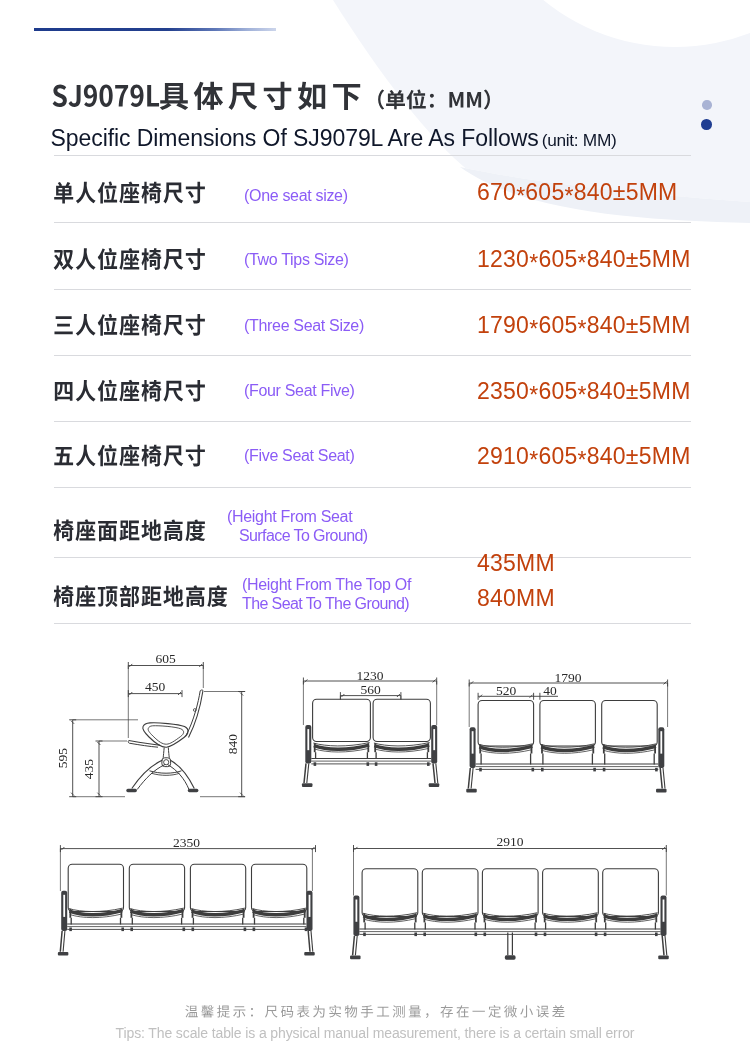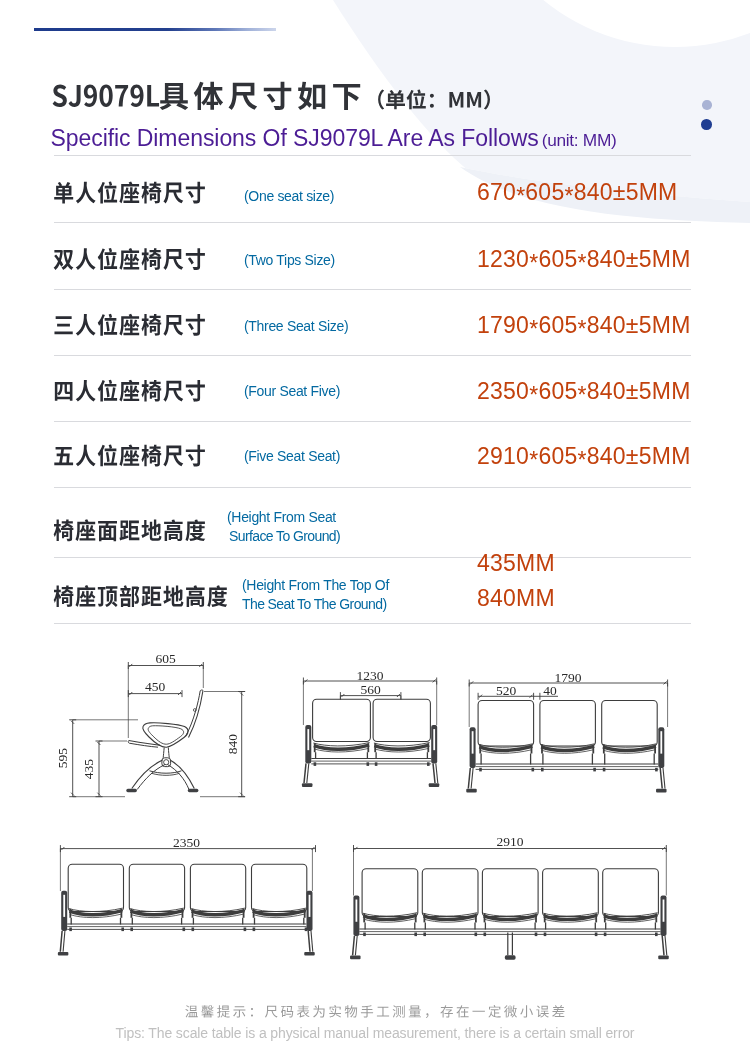--- a/index.html
+++ b/index.html
@@ -1,19 +1,19 @@
 <!DOCTYPE html>
 <html><head>
 <meta charset="utf-8">
 <style>
 html,body{margin:0;padding:0}
 body{width:750px;height:1053px;position:relative;background:#ffffff;overflow:hidden;font-family:"Liberation Sans",sans-serif}
 .abs{position:absolute;white-space:nowrap}
 .rule{position:absolute;left:54px;width:637px;height:1px;background:#d9dade}
-.en{color:#0369a1;font-size:14px;letter-spacing:-0.32px;line-height:18.7px}
+.en{color:#8b5cf6;font-size:16px;letter-spacing:-0.32px;line-height:18.7px}
 .val{color:#c2410c;font-size:23px;letter-spacing:0.25px;line-height:26px}
 .st{position:relative;top:4px}
 </style>
 </head>
 <body>
 
 <svg class="abs" style="left:0;top:0" width="750" height="320" viewBox="0 0 750 320" aria-hidden="true">
 <path d="M333,0 C 380,75 430,140 470,172 C 530,215 640,220 750,223 L750,0 Z" fill="#f3f5fa"></path>
 <circle cx="675" cy="-161" r="208" fill="#ffffff"></circle>
 <path d="M460,167 C 540,184 640,194 750,202 L750,330 L300,330 Z" fill="#ffffff"></path>
@@ -59,21 +59,21 @@
       <path d="M9.7 597.2V604.1H12.0V602.9H16.6V597.2ZM12.0 599.1H14.3V600.9H12.0ZM14.3 585.4C14.3 586.0 14.3 586.6 14.2 587.1H9.4V589.3H13.7C13.1 590.7 11.7 591.5 8.9 592.0C9.3 592.4 9.8 593.1 10.1 593.7H8.5V595.9H18.1V604.2C18.1 604.5 18.0 604.6 17.6 604.6C17.2 604.6 15.9 604.6 14.7 604.5C15.1 605.2 15.5 606.3 15.7 607.0C17.4 607.0 18.7 607.0 19.6 606.6C20.6 606.2 20.8 605.5 20.8 604.2V595.9H22.2V593.7H20.3L21.8 592.1C20.6 591.4 18.2 590.4 16.4 589.6L16.5 589.3H21.6V587.1H16.9L17.0 585.4ZM11.5 593.7C13.3 593.2 14.5 592.5 15.3 591.6C16.8 592.3 18.4 593.1 19.5 593.7ZM3.7 585.4V589.7H0.9V592.3H3.4C2.9 595.0 1.7 598.3 0.5 600.1C0.9 600.8 1.5 602.1 1.7 602.9C2.5 601.7 3.1 600.0 3.7 598.1V607.0H6.2V596.9C6.6 597.7 7.0 598.6 7.2 599.2L8.9 597.2C8.5 596.6 6.9 594.2 6.2 593.2V592.3H8.3V589.7H6.2V585.4Z M34.7 586.0C35.0 586.4 35.3 587.0 35.6 587.5H26.5V593.8C26.5 597.2 26.4 602.0 24.5 605.3C25.2 605.6 26.4 606.4 26.9 606.8C28.3 604.2 28.9 600.5 29.1 597.2C29.7 597.6 30.6 598.3 31.0 598.7C31.8 598.0 32.5 597.2 33.1 596.2C33.8 596.9 34.5 597.7 35.0 598.3L36.3 596.6V599.5H30.5V601.8H36.3V604.1H29.0V606.5H46.3V604.1H39.0V601.8H45.1V599.5H39.0V597.4C39.4 597.8 40.0 598.3 40.3 598.6C41.1 597.9 41.7 597.2 42.3 596.3C43.2 597.1 44.3 598.1 44.8 598.7L46.4 596.9C45.7 596.2 44.4 595.1 43.2 594.2C43.5 593.4 43.8 592.4 44.0 591.4L41.5 591.1C41.1 593.3 40.3 595.2 39.0 596.5V590.8H36.3V596.3C35.8 595.6 34.8 594.7 34.0 593.9C34.2 593.2 34.4 592.3 34.5 591.4L32.0 591.1C31.7 593.7 30.8 595.8 29.1 597.1C29.2 595.9 29.2 594.8 29.2 593.8V590.1H46.2V587.5H38.8C38.4 586.7 37.9 585.8 37.4 585.1Z M63.0 594.0V598.2C63.0 600.4 62.6 603.1 57.0 604.8C57.6 605.4 58.4 606.4 58.7 607.0C64.3 604.7 65.7 601.2 65.7 598.2V594.0ZM64.4 603.3C66.0 604.4 68.1 606.0 69.0 607.1L70.8 605.0C69.8 604.0 67.7 602.5 66.2 601.5ZM58.9 590.4V601.5H61.5V592.9H67.1V601.4H69.8V590.4H64.8L65.4 588.7H70.6V586.3H58.0V588.7H62.5C62.4 589.2 62.3 589.8 62.2 590.4ZM49.1 586.9V589.4H52.4V603.3C52.4 603.6 52.3 603.7 51.9 603.7C51.5 603.7 50.3 603.7 49.2 603.7C49.6 604.4 50.0 605.7 50.2 606.5C51.9 606.5 53.1 606.4 54.0 605.9C54.9 605.5 55.1 604.7 55.1 603.3V589.4H57.5V586.9Z M86.5 586.5V606.9H88.9V589.0H91.4C90.9 590.8 90.2 593.1 89.6 594.8C91.3 596.6 91.8 598.3 91.8 599.5C91.8 600.3 91.7 600.9 91.3 601.1C91.0 601.3 90.7 601.3 90.4 601.4C90.1 601.4 89.6 601.4 89.1 601.3C89.5 602.0 89.7 603.2 89.8 603.9C90.4 603.9 91.1 603.9 91.6 603.8C92.2 603.7 92.7 603.6 93.1 603.2C94.0 602.7 94.3 601.5 94.3 599.9C94.3 598.4 94.0 596.5 92.1 594.5C93.0 592.5 94.0 589.8 94.7 587.6L92.8 586.4L92.4 586.5ZM77.6 590.4H81.6C81.3 591.6 80.8 593.0 80.3 594.1H77.4L78.9 593.7C78.7 592.8 78.2 591.5 77.6 590.4ZM77.6 585.9C77.9 586.5 78.2 587.3 78.4 588.0H74.0V590.4H77.1L75.2 590.9C75.7 591.9 76.2 593.2 76.4 594.1H73.4V596.6H85.7V594.1H82.9C83.4 593.2 83.8 592.0 84.3 590.8L82.5 590.4H85.1V588.0H81.2C81.0 587.1 80.5 586.1 80.1 585.2ZM74.5 598.3V607.0H77.0V605.9H82.0V606.9H84.8V598.3ZM77.0 603.5V600.7H82.0V603.5Z M100.6 588.6H103.9V591.6H100.6ZM110.2 594.3H114.8V597.9H110.2ZM118.5 586.4H107.4V606.1H118.9V603.5H110.2V600.5H117.4V591.7H110.2V589.1H118.5ZM97.1 603.7 97.7 606.3C100.3 605.5 103.7 604.6 106.9 603.6L106.5 601.3L104.0 602.0V598.9H106.5V596.5H104.0V593.9H106.4V586.3H98.2V593.9H101.5V602.6L100.4 602.9V595.8H98.1V603.5Z M130.4 587.6V593.7L128.2 594.7L129.2 597.1L130.4 596.6V602.5C130.4 605.7 131.3 606.6 134.5 606.6C135.2 606.6 138.6 606.6 139.4 606.6C142.1 606.6 142.9 605.5 143.2 602.2C142.5 602.1 141.4 601.6 140.8 601.2C140.6 603.6 140.4 604.1 139.2 604.1C138.4 604.1 135.4 604.1 134.7 604.1C133.3 604.1 133.1 603.9 133.1 602.5V595.4L135.0 594.6V601.6H137.5V593.5L139.5 592.6C139.5 595.9 139.5 597.6 139.4 597.9C139.4 598.3 139.2 598.4 138.9 598.4C138.7 598.4 138.2 598.4 137.8 598.4C138.1 599.0 138.3 600.0 138.4 600.7C139.2 600.7 140.1 600.7 140.8 600.4C141.5 600.1 141.9 599.5 142.0 598.5C142.1 597.5 142.2 594.8 142.2 590.4L142.3 589.9L140.3 589.2L139.8 589.5L139.4 589.9L137.5 590.7V585.4H135.0V591.8L133.1 592.6V587.6ZM121.2 601.0 122.3 603.8C124.5 602.8 127.1 601.5 129.6 600.3L128.9 597.9L126.8 598.8V593.4H129.1V590.7H126.8V585.7H124.2V590.7H121.5V593.4H124.2V599.8C123.1 600.3 122.1 600.7 121.2 601.0Z M152.0 592.6H160.9V593.9H152.0ZM149.2 590.8V595.7H163.8V590.8ZM154.5 585.9 155.0 587.6H146.2V589.9H166.6V587.6H158.3L157.3 585.2ZM151.2 599.7V605.8H153.8V604.9H160.4C160.7 605.4 161.0 606.2 161.2 606.8C162.8 606.8 164.0 606.8 164.9 606.5C165.7 606.2 166.0 605.7 166.0 604.5V596.6H146.8V607.0H149.5V598.9H163.3V604.5C163.3 604.8 163.1 604.9 162.8 604.9H161.3V599.7ZM153.8 601.6H158.9V603.0H153.8Z M177.9 590.5V592.0H174.8V594.2H177.9V597.8H187.5V594.2H190.8V592.0H187.5V590.5H184.8V592.0H180.5V590.5ZM184.8 594.2V595.7H180.5V594.2ZM185.5 600.9C184.6 601.6 183.6 602.2 182.4 602.7C181.2 602.2 180.2 601.6 179.4 600.9ZM175.0 598.7V600.9H177.5L176.5 601.2C177.3 602.2 178.2 603.0 179.3 603.8C177.6 604.1 175.8 604.4 173.9 604.6C174.3 605.2 174.8 606.2 175.0 606.9C177.6 606.6 180.1 606.1 182.3 605.3C184.5 606.2 187.0 606.7 189.8 607.0C190.1 606.3 190.8 605.2 191.4 604.6C189.3 604.5 187.3 604.2 185.6 603.8C187.3 602.7 188.7 601.3 189.7 599.5L187.9 598.6L187.5 598.7ZM179.7 585.9C179.9 586.3 180.1 586.9 180.3 587.4H171.6V593.5C171.6 597.1 171.5 602.2 169.6 605.8C170.3 606.0 171.6 606.6 172.1 607.0C174.1 603.2 174.3 597.4 174.3 593.5V590.0H191.0V587.4H183.4C183.1 586.7 182.8 585.9 182.5 585.2Z" fill="#2a2c33"></path>
     </g>
 
 <path d="M190.8 1008.7H195.4V1010.1H190.8ZM190.8 1006.6H195.4V1007.9H190.8ZM189.9 1005.8V1010.9H196.4V1005.8ZM186.1 1006.1C187.0 1006.4 188.1 1007.0 188.6 1007.5L189.2 1006.7C188.6 1006.2 187.5 1005.7 186.7 1005.3ZM185.3 1009.7C186.2 1010.1 187.3 1010.7 187.8 1011.2L188.4 1010.4C187.8 1009.9 186.7 1009.3 185.9 1009.0ZM185.7 1016.7 186.6 1017.4C187.3 1016.1 188.2 1014.4 188.9 1013.0L188.1 1012.4C187.4 1013.9 186.4 1015.7 185.7 1016.7ZM188.3 1016.3V1017.2H197.8V1016.3H196.9V1012.1H189.4V1016.3ZM190.4 1016.3V1013.0H191.7V1016.3ZM192.5 1016.3V1013.0H193.8V1016.3ZM194.6 1016.3V1013.0H195.9V1016.3Z M204.3 1005.2V1005.8H201.8V1006.4H204.3V1007.1H202.1V1007.7H207.4V1007.1H205.2V1006.4H207.7V1005.8H205.2V1005.2ZM208.8 1005.4V1006.1C208.8 1006.6 208.6 1006.9 207.6 1007.2C207.7 1007.3 207.9 1007.7 208.0 1007.8C209.3 1007.5 209.6 1006.8 209.6 1006.1V1006.1H211.1V1006.5C211.1 1007.2 211.3 1007.5 212.0 1007.5C212.2 1007.5 212.7 1007.5 212.9 1007.5C213.2 1007.5 213.4 1007.5 213.6 1007.5C213.6 1007.3 213.5 1007.0 213.5 1006.8C213.4 1006.9 213.1 1006.9 212.9 1006.9C212.8 1006.9 212.3 1006.9 212.2 1006.9C212.0 1006.9 212.0 1006.8 212.0 1006.5V1005.4ZM208.1 1009.1C208.7 1009.3 209.2 1009.5 209.8 1009.8C209.1 1010.1 208.2 1010.3 207.3 1010.4C207.5 1010.5 207.7 1010.8 207.7 1011.0C208.8 1010.9 209.8 1010.6 210.7 1010.1C211.6 1010.5 212.5 1011.0 213.0 1011.3L213.5 1010.7C213.0 1010.4 212.2 1010.0 211.4 1009.7C212.0 1009.3 212.5 1008.7 212.8 1008.0L212.3 1007.8L212.2 1007.8H208.1V1008.5H211.7C211.4 1008.8 211.0 1009.1 210.6 1009.4C209.9 1009.1 209.2 1008.8 208.6 1008.6ZM204.4 1008.9V1009.8H203.2C203.2 1009.6 203.2 1009.5 203.2 1009.3V1008.9ZM205.1 1008.9H206.4V1009.8H205.1ZM202.3 1008.3V1009.3C202.3 1010.0 202.2 1010.9 201.3 1011.6C201.5 1011.7 201.8 1012.0 202.0 1012.1C202.6 1011.7 202.9 1011.0 203.0 1010.4H207.3V1008.3ZM201.8 1012.5V1013.2H205.7C204.5 1013.9 202.7 1014.5 201.3 1014.8C201.5 1015.0 201.7 1015.3 201.8 1015.6C202.4 1015.4 203.1 1015.2 203.7 1015.0V1017.6H204.7V1017.2H210.5V1017.5H211.5V1015.0C212.1 1015.2 212.7 1015.4 213.2 1015.5C213.4 1015.2 213.6 1014.9 213.8 1014.7C212.3 1014.5 210.5 1013.9 209.3 1013.2H213.2V1012.5H208.0V1011.8C209.4 1011.7 210.7 1011.6 211.7 1011.4L211.0 1010.8C209.3 1011.1 206.2 1011.2 203.6 1011.2C203.7 1011.4 203.8 1011.7 203.8 1011.9C204.8 1011.9 205.9 1011.9 207.0 1011.8V1012.5ZM207.0 1013.2V1014.3H205.1C205.8 1014.0 206.4 1013.6 206.9 1013.2ZM208.0 1013.2H208.1C208.6 1013.6 209.2 1014.0 209.9 1014.3H208.0ZM204.7 1016.0H210.5V1016.6H204.7ZM204.7 1015.5V1014.9H210.5V1015.5Z M223.2 1008.2H227.7V1009.2H223.2ZM223.2 1006.4H227.7V1007.4H223.2ZM222.2 1005.6V1010.0H228.7V1005.6ZM222.5 1012.5C222.3 1014.5 221.7 1016.0 220.5 1017.0C220.7 1017.1 221.1 1017.4 221.2 1017.6C222.0 1016.9 222.5 1016.1 222.9 1015.1C223.8 1017.0 225.2 1017.4 227.2 1017.4H229.5C229.6 1017.1 229.7 1016.7 229.8 1016.5C229.4 1016.5 227.5 1016.5 227.2 1016.5C226.7 1016.5 226.3 1016.5 225.9 1016.4V1014.3H228.7V1013.4H225.9V1011.8H229.4V1011.0H221.6V1011.8H224.9V1016.1C224.2 1015.8 223.6 1015.2 223.2 1014.1C223.3 1013.6 223.4 1013.1 223.4 1012.6ZM218.9 1005.2V1007.9H217.3V1008.8H218.9V1011.8C218.3 1012.0 217.6 1012.2 217.1 1012.3L217.4 1013.3L218.9 1012.8V1016.3C218.9 1016.5 218.9 1016.6 218.7 1016.6C218.5 1016.6 218.0 1016.6 217.4 1016.6C217.6 1016.8 217.7 1017.2 217.7 1017.5C218.6 1017.5 219.1 1017.5 219.4 1017.3C219.8 1017.1 219.9 1016.9 219.9 1016.3V1012.5L221.4 1012.0L221.2 1011.1L219.9 1011.5V1008.8H221.4V1007.9H219.9V1005.2Z M235.8 1011.8C235.3 1013.3 234.3 1014.8 233.1 1015.7C233.4 1015.9 233.9 1016.2 234.1 1016.4C235.1 1015.3 236.2 1013.7 236.9 1012.0ZM241.9 1012.2C242.9 1013.5 243.9 1015.2 244.3 1016.4L245.3 1015.9C244.9 1014.8 243.8 1013.1 242.8 1011.8ZM234.7 1006.2V1007.2H244.2V1006.2ZM233.5 1009.4V1010.4H238.9V1016.2C238.9 1016.5 238.8 1016.5 238.6 1016.5C238.3 1016.5 237.4 1016.5 236.5 1016.5C236.7 1016.8 236.8 1017.3 236.9 1017.6C238.1 1017.6 238.9 1017.6 239.3 1017.4C239.8 1017.2 240.0 1016.9 240.0 1016.3V1010.4H245.4V1009.4Z M252.0 1009.9C252.5 1009.9 253.0 1009.5 253.0 1008.9C253.0 1008.3 252.5 1007.9 252.0 1007.9C251.5 1007.9 251.0 1008.3 251.0 1008.9C251.0 1009.5 251.5 1009.9 252.0 1009.9ZM252.0 1016.6C252.5 1016.6 253.0 1016.1 253.0 1015.5C253.0 1014.9 252.5 1014.5 252.0 1014.5C251.5 1014.5 251.0 1014.9 251.0 1015.5C251.0 1016.1 251.5 1016.6 252.0 1016.6Z M267.0 1005.8V1009.6C267.0 1011.8 266.8 1014.8 265.0 1016.9C265.3 1017.0 265.7 1017.4 265.9 1017.6C267.4 1015.8 267.9 1013.3 268.0 1011.1H271.5C272.4 1014.3 274.0 1016.5 276.8 1017.6C277.0 1017.3 277.3 1016.9 277.5 1016.6C274.9 1015.8 273.3 1013.8 272.6 1011.1H276.2V1005.8ZM268.1 1006.8H275.2V1010.1H268.1V1009.6Z M286.1 1013.7V1014.7H291.2V1013.7ZM287.2 1007.7C287.1 1009.1 286.9 1010.9 286.7 1012.0H287.0L292.2 1012.0C291.9 1014.9 291.6 1016.1 291.3 1016.5C291.1 1016.6 291.0 1016.6 290.8 1016.6C290.5 1016.6 289.9 1016.6 289.3 1016.6C289.4 1016.8 289.5 1017.2 289.5 1017.5C290.2 1017.5 290.8 1017.5 291.2 1017.5C291.6 1017.5 291.8 1017.4 292.1 1017.1C292.6 1016.6 292.9 1015.2 293.2 1011.5C293.2 1011.4 293.2 1011.1 293.2 1011.1H291.5C291.8 1009.4 292.0 1007.4 292.1 1006.0L291.4 1005.9L291.2 1006.0H286.5V1006.9H291.0C290.9 1008.1 290.7 1009.7 290.6 1011.1H287.8C287.9 1010.1 288.0 1008.8 288.1 1007.8ZM281.2 1005.9V1006.8H282.9C282.5 1008.9 281.9 1010.8 280.9 1012.1C281.1 1012.3 281.3 1012.9 281.4 1013.2C281.6 1012.8 281.9 1012.5 282.1 1012.1V1017.0H283.0V1015.9H285.5V1010.0H283.0C283.3 1009.0 283.6 1007.9 283.8 1006.8H285.8V1005.9ZM283.0 1011.0H284.6V1015.0H283.0Z M299.9 1017.6C300.2 1017.4 300.7 1017.2 304.5 1016.0C304.4 1015.8 304.3 1015.4 304.3 1015.1L301.0 1016.1V1013.1C301.8 1012.6 302.5 1012.0 303.1 1011.3C304.2 1014.1 306.1 1016.2 308.9 1017.1C309.0 1016.9 309.3 1016.5 309.5 1016.2C308.2 1015.9 307.0 1015.2 306.1 1014.3C307.0 1013.8 308.0 1013.1 308.7 1012.4L307.9 1011.8C307.3 1012.4 306.4 1013.1 305.5 1013.7C305.0 1013.0 304.5 1012.2 304.1 1011.3H309.1V1010.4H303.7V1009.2H308.1V1008.4H303.7V1007.2H308.7V1006.4H303.7V1005.2H302.7V1006.4H297.9V1007.2H302.7V1008.4H298.6V1009.2H302.7V1010.4H297.4V1011.3H301.8C300.6 1012.5 298.6 1013.5 297.0 1014.0C297.2 1014.2 297.5 1014.6 297.6 1014.9C298.4 1014.6 299.2 1014.2 300.0 1013.8V1015.8C300.0 1016.3 299.7 1016.5 299.4 1016.6C299.6 1016.9 299.8 1017.3 299.9 1017.6Z M314.6 1005.9C315.2 1006.6 315.8 1007.4 316.0 1008.0L316.9 1007.5C316.7 1007.0 316.0 1006.1 315.5 1005.5ZM319.2 1011.5C319.9 1012.3 320.6 1013.4 321.0 1014.2L321.9 1013.7C321.5 1013.0 320.7 1011.9 320.0 1011.1ZM318.0 1005.2V1006.8C318.0 1007.3 318.0 1007.8 317.9 1008.4H313.5V1009.4H317.8C317.5 1011.8 316.4 1014.5 313.2 1016.6C313.4 1016.8 313.8 1017.2 314.0 1017.4C317.4 1015.1 318.5 1012.1 318.9 1009.4H323.5C323.3 1014.0 323.1 1015.8 322.7 1016.2C322.6 1016.4 322.4 1016.4 322.1 1016.4C321.8 1016.4 320.9 1016.4 320.0 1016.4C320.2 1016.6 320.3 1017.1 320.4 1017.4C321.2 1017.4 322.1 1017.5 322.5 1017.4C323.0 1017.4 323.3 1017.3 323.6 1016.9C324.2 1016.3 324.4 1014.4 324.6 1008.9C324.6 1008.8 324.6 1008.4 324.6 1008.4H319.0C319.0 1007.8 319.0 1007.3 319.0 1006.8V1005.2Z M335.6 1015.1C337.4 1015.7 339.2 1016.7 340.3 1017.5L340.9 1016.7C339.8 1015.9 337.9 1015.0 336.1 1014.3ZM331.6 1009.0C332.3 1009.4 333.2 1010.1 333.6 1010.6L334.2 1009.8C333.8 1009.3 333.0 1008.7 332.2 1008.3ZM330.3 1011.1C331.0 1011.5 331.9 1012.2 332.4 1012.7L333.0 1011.9C332.5 1011.4 331.6 1010.8 330.9 1010.4ZM329.6 1006.7V1009.4H330.6V1007.6H339.6V1009.4H340.7V1006.7H336.1C335.9 1006.2 335.5 1005.6 335.2 1005.1L334.2 1005.4C334.4 1005.8 334.7 1006.3 334.9 1006.7ZM329.3 1013.0V1013.9H334.2C333.5 1015.2 332.1 1016.1 329.5 1016.6C329.7 1016.9 329.9 1017.3 330.0 1017.5C333.1 1016.8 334.6 1015.7 335.4 1013.9H341.0V1013.0H335.7C336.1 1011.7 336.2 1010.2 336.2 1008.3H335.2C335.1 1010.2 335.0 1011.8 334.6 1013.0Z M351.5 1005.2C351.1 1007.2 350.3 1009.1 349.1 1010.4C349.4 1010.5 349.8 1010.8 349.9 1011.0C350.5 1010.3 351.0 1009.4 351.5 1008.4H352.6C352.0 1010.5 350.8 1012.8 349.4 1013.9C349.7 1014.1 350.0 1014.3 350.2 1014.5C351.7 1013.2 352.9 1010.7 353.5 1008.4H354.6C353.9 1011.8 352.5 1015.1 350.2 1016.7C350.5 1016.9 350.9 1017.1 351.1 1017.4C353.3 1015.6 354.8 1011.9 355.5 1008.4H356.2C355.9 1013.8 355.6 1015.8 355.2 1016.3C355.0 1016.4 354.9 1016.5 354.6 1016.5C354.4 1016.5 353.8 1016.5 353.2 1016.4C353.4 1016.7 353.5 1017.1 353.5 1017.4C354.1 1017.5 354.7 1017.5 355.1 1017.4C355.5 1017.4 355.7 1017.3 356.0 1016.9C356.5 1016.2 356.8 1014.1 357.1 1007.9C357.1 1007.8 357.2 1007.4 357.2 1007.4H351.9C352.1 1006.8 352.3 1006.1 352.5 1005.3ZM345.6 1005.9C345.5 1007.6 345.2 1009.3 344.7 1010.5C344.9 1010.5 345.3 1010.8 345.5 1010.9C345.7 1010.4 345.9 1009.7 346.1 1008.9H347.3V1012.0C346.4 1012.2 345.5 1012.5 344.8 1012.7L345.1 1013.6L347.3 1012.9V1017.6H348.3V1012.6L350.0 1012.1L349.8 1011.2L348.3 1011.7V1008.9H349.7V1007.9H348.3V1005.2H347.3V1007.9H346.3C346.4 1007.3 346.5 1006.7 346.5 1006.1Z M360.9 1012.2V1013.2H366.5V1016.2C366.5 1016.4 366.4 1016.5 366.1 1016.5C365.8 1016.5 364.7 1016.6 363.6 1016.5C363.8 1016.8 363.9 1017.2 364.0 1017.5C365.4 1017.5 366.3 1017.5 366.8 1017.4C367.3 1017.2 367.6 1016.9 367.6 1016.2V1013.2H373.1V1012.2H367.6V1010.0H372.4V1009.0H367.6V1006.8C369.2 1006.6 370.6 1006.3 371.8 1006.0L371.0 1005.2C369.0 1005.8 365.1 1006.2 361.8 1006.3C361.9 1006.6 362.1 1007.0 362.1 1007.2C363.5 1007.2 365.0 1007.1 366.5 1006.9V1009.0H361.9V1010.0H366.5V1012.2Z M376.9 1015.5V1016.5H389.1V1015.5H383.5V1007.7H388.4V1006.7H377.6V1007.7H382.4V1015.5Z M398.7 1015.3C399.4 1015.9 400.2 1016.9 400.6 1017.5L401.3 1017.0C400.9 1016.4 400.1 1015.5 399.4 1014.9ZM396.4 1005.9V1014.4H397.2V1006.7H400.1V1014.4H400.9V1005.9ZM403.9 1005.3V1016.4C403.9 1016.6 403.8 1016.7 403.6 1016.7C403.4 1016.7 402.8 1016.7 402.1 1016.7C402.2 1016.9 402.3 1017.3 402.4 1017.5C403.3 1017.5 403.9 1017.5 404.2 1017.4C404.6 1017.2 404.7 1017.0 404.7 1016.4V1005.3ZM402.0 1006.4V1014.5H402.8V1006.4ZM398.2 1007.7V1012.5C398.2 1014.1 397.9 1015.8 395.7 1016.9C395.8 1017.1 396.1 1017.4 396.2 1017.6C398.6 1016.3 399.0 1014.3 399.0 1012.5V1007.7ZM393.3 1006.0C394.0 1006.4 395.0 1007.1 395.5 1007.5L396.1 1006.7C395.6 1006.3 394.6 1005.7 393.9 1005.3ZM392.7 1009.7C393.4 1010.1 394.4 1010.7 394.9 1011.1L395.5 1010.3C395.0 1009.9 394.0 1009.3 393.3 1008.9ZM393.0 1016.9 393.9 1017.4C394.4 1016.2 395.1 1014.5 395.6 1013.1L394.8 1012.6C394.3 1014.1 393.5 1015.8 393.0 1016.9Z M411.5 1007.5H418.2V1008.3H411.5ZM411.5 1006.2H418.2V1006.9H411.5ZM410.5 1005.6V1008.9H419.2V1005.6ZM408.8 1009.5V1010.2H420.9V1009.5ZM411.2 1012.8H414.4V1013.6H411.2ZM415.3 1012.8H418.6V1013.6H415.3ZM411.2 1011.5H414.4V1012.2H411.2ZM415.3 1011.5H418.6V1012.2H415.3ZM408.8 1016.5V1017.2H421.0V1016.5H415.3V1015.7H419.9V1015.0H415.3V1014.2H419.6V1010.8H410.3V1014.2H414.4V1015.0H409.9V1015.7H414.4V1016.5Z M426.2 1017.9C427.6 1017.4 428.5 1016.3 428.5 1014.9C428.5 1013.9 428.1 1013.3 427.4 1013.3C426.8 1013.3 426.4 1013.7 426.4 1014.3C426.4 1014.9 426.8 1015.3 427.4 1015.3L427.6 1015.2C427.5 1016.2 426.9 1016.8 425.9 1017.2Z M448.3 1011.8V1012.9H444.5V1013.9H448.3V1016.4C448.3 1016.6 448.3 1016.6 448.0 1016.6C447.8 1016.6 447.0 1016.6 446.1 1016.6C446.2 1016.9 446.3 1017.3 446.4 1017.6C447.5 1017.6 448.3 1017.6 448.8 1017.4C449.2 1017.3 449.3 1017.0 449.3 1016.4V1013.9H452.9V1012.9H449.3V1012.1C450.3 1011.5 451.4 1010.7 452.1 1009.9L451.4 1009.4L451.2 1009.4H445.7V1010.3H450.3C449.7 1010.9 449.0 1011.4 448.3 1011.8ZM445.2 1005.2C445.1 1005.7 444.9 1006.3 444.6 1006.9H440.9V1007.9H444.2C443.3 1009.8 442.1 1011.5 440.4 1012.7C440.6 1012.9 440.8 1013.3 441.0 1013.6C441.5 1013.2 442.1 1012.7 442.6 1012.2V1017.6H443.6V1011.0C444.3 1010.0 444.9 1009.0 445.3 1007.9H452.7V1006.9H445.7C445.9 1006.4 446.1 1005.9 446.3 1005.4Z M461.3 1005.2C461.1 1005.8 460.8 1006.6 460.5 1007.3H456.8V1008.2H460.1C459.2 1010.0 458.0 1011.6 456.5 1012.6C456.6 1012.9 456.9 1013.3 457.0 1013.6C457.6 1013.2 458.1 1012.7 458.6 1012.2V1017.5H459.6V1011.0C460.2 1010.1 460.8 1009.2 461.2 1008.2H468.7V1007.3H461.7C461.9 1006.6 462.1 1006.0 462.3 1005.4ZM464.0 1008.9V1011.5H461.0V1012.5H464.0V1016.3H460.5V1017.3H468.6V1016.3H465.1V1012.5H468.1V1011.5H465.1V1008.9Z M472.5 1010.7V1011.8H484.9V1010.7Z M490.9 1011.4C490.6 1013.8 489.9 1015.8 488.4 1016.9C488.6 1017.1 489.0 1017.4 489.2 1017.6C490.1 1016.8 490.7 1015.8 491.2 1014.6C492.5 1016.9 494.5 1017.4 497.3 1017.4H500.5C500.5 1017.1 500.7 1016.6 500.8 1016.3C500.2 1016.4 497.9 1016.4 497.4 1016.4C496.6 1016.4 495.8 1016.3 495.1 1016.2V1013.5H499.2V1012.5H495.1V1010.3H498.6V1009.3H490.7V1010.3H494.1V1015.9C493.0 1015.5 492.1 1014.7 491.6 1013.3C491.7 1012.7 491.8 1012.1 491.9 1011.5ZM493.6 1005.3C493.9 1005.8 494.1 1006.3 494.2 1006.7H489.0V1009.6H490.0V1007.6H499.2V1009.6H500.3V1006.7H495.4C495.3 1006.2 494.9 1005.6 494.6 1005.1Z M506.5 1005.2C506.0 1006.1 505.1 1007.1 504.2 1007.8C504.4 1008.0 504.6 1008.4 504.7 1008.6C505.7 1007.8 506.8 1006.6 507.4 1005.5ZM508.2 1012.2V1013.8C508.2 1014.7 508.1 1015.9 507.2 1016.9C507.4 1017.0 507.8 1017.4 507.9 1017.5C508.9 1016.5 509.1 1014.9 509.1 1013.8V1013.0H510.9V1014.6C510.9 1015.1 510.7 1015.3 510.5 1015.4C510.6 1015.6 510.8 1016.1 510.9 1016.3C511.1 1016.0 511.4 1015.8 513.0 1014.7C512.9 1014.5 512.8 1014.2 512.7 1013.9L511.7 1014.6V1012.2ZM513.8 1008.8H515.4C515.2 1010.5 514.9 1011.9 514.5 1013.2C514.1 1012.0 513.8 1010.7 513.6 1009.4ZM507.7 1010.5V1011.4H512.2V1011.2C512.3 1011.4 512.6 1011.7 512.7 1011.8C512.8 1011.5 513.0 1011.2 513.1 1010.9C513.3 1012.1 513.6 1013.2 514.0 1014.2C513.4 1015.3 512.6 1016.2 511.5 1016.9C511.7 1017.0 512.0 1017.4 512.1 1017.6C513.1 1017.0 513.8 1016.2 514.4 1015.2C514.9 1016.2 515.5 1017.0 516.2 1017.5C516.4 1017.3 516.7 1016.9 516.9 1016.7C516.1 1016.2 515.4 1015.4 514.9 1014.3C515.6 1012.8 516.1 1011.0 516.3 1008.8H516.8V1007.9H514.0C514.2 1007.1 514.3 1006.2 514.4 1005.3L513.5 1005.2C513.2 1007.3 512.9 1009.3 512.2 1010.7V1010.5ZM507.9 1006.3V1009.5H512.1V1006.3H511.4V1008.7H510.4V1005.2H509.7V1008.7H508.6V1006.3ZM506.8 1007.9C506.1 1009.3 505.1 1010.7 504.1 1011.7C504.2 1011.9 504.5 1012.4 504.6 1012.6C505.0 1012.2 505.4 1011.7 505.8 1011.2V1017.6H506.7V1009.9C507.1 1009.3 507.4 1008.7 507.7 1008.2Z M526.0 1005.3V1016.2C526.0 1016.4 525.9 1016.5 525.7 1016.5C525.4 1016.6 524.4 1016.6 523.4 1016.5C523.6 1016.8 523.8 1017.3 523.8 1017.6C525.1 1017.6 525.9 1017.6 526.4 1017.4C526.9 1017.2 527.1 1016.9 527.1 1016.2V1005.3ZM529.3 1008.8C530.5 1010.7 531.5 1013.3 531.9 1014.9L533.0 1014.4C532.6 1012.8 531.5 1010.3 530.3 1008.4ZM522.5 1008.5C522.2 1010.3 521.4 1012.7 520.2 1014.1C520.5 1014.2 520.9 1014.5 521.2 1014.6C522.4 1013.1 523.2 1010.7 523.6 1008.7Z M542.4 1006.7H546.8V1008.5H542.4ZM541.5 1005.8V1009.4H547.8V1005.8ZM537.1 1006.2C537.8 1006.8 538.7 1007.7 539.2 1008.3L539.9 1007.5C539.4 1007.0 538.5 1006.1 537.8 1005.5ZM540.7 1013.1V1014.0H543.7C543.3 1015.3 542.3 1016.2 540.3 1016.8C540.5 1017.0 540.7 1017.4 540.8 1017.6C542.9 1017.0 544.0 1016.0 544.5 1014.6C545.2 1016.1 546.5 1017.1 548.1 1017.6C548.3 1017.3 548.5 1017.0 548.8 1016.8C547.1 1016.3 545.8 1015.4 545.2 1014.0H548.7V1013.1H544.9C545.0 1012.6 545.0 1012.1 545.1 1011.6H548.2V1010.7H541.1V1011.6H544.1C544.1 1012.1 544.0 1012.6 543.9 1013.1ZM538.3 1017.2C538.5 1016.9 538.8 1016.7 541.0 1015.2C540.9 1015.0 540.8 1014.6 540.7 1014.3L539.2 1015.3V1009.4H536.3V1010.3H538.2V1015.2C538.2 1015.8 538.0 1016.1 537.7 1016.2C537.9 1016.5 538.2 1016.9 538.3 1017.2Z M561.0 1005.1C560.8 1005.7 560.4 1006.4 560.0 1006.9H556.9C556.7 1006.4 556.2 1005.7 555.8 1005.2L554.9 1005.6C555.2 1006.0 555.5 1006.5 555.8 1006.9H553.1V1007.9H557.6C557.5 1008.3 557.4 1008.7 557.3 1009.0H553.7V1009.9H557.1C556.9 1010.4 556.8 1010.8 556.6 1011.1H552.5V1012.1H556.1C555.2 1013.7 553.9 1015.0 552.2 1015.8C552.4 1016.0 552.8 1016.5 552.9 1016.7C554.4 1015.9 555.5 1014.8 556.4 1013.5V1014.1H559.2V1016.1H554.7V1017.0H564.3V1016.1H560.2V1014.1H563.3V1013.2H556.7C556.9 1012.8 557.1 1012.5 557.3 1012.1H564.4V1011.1H557.7C557.9 1010.8 558.0 1010.4 558.1 1009.9H563.2V1009.0H558.4C558.5 1008.7 558.6 1008.3 558.7 1007.9H563.9V1006.9H561.1C561.5 1006.5 561.8 1006.0 562.1 1005.5Z" fill="#9a9a9a"></path>
 </svg>
 
 <div class="abs" style="left:702px;top:100px;width:9.5px;height:9.5px;border-radius:50%;background:#a9b3d4"></div>
 
 <div class="abs" style="left:701.3px;top:119.2px;width:10.6px;height:10.6px;border-radius:50%;background:#203e92"></div>
 
-<div class="abs" style="left:50.5px;top:127px;font-size:23px;letter-spacing:-0.07px;line-height:23px;color:#4c1d95">Specific Dimensions Of SJ9079L Are As Follows<span style="font-size:17.3px;letter-spacing:-0.3px;margin-left:3px">(unit: MM)</span></div>
+<div class="abs" style="left:50.5px;top:127px;font-size:23px;letter-spacing:-0.07px;line-height:23px;color:#0f172a">Specific Dimensions Of SJ9079L Are As Follows<span style="font-size:17.3px;letter-spacing:-0.3px;margin-left:3px">(unit: MM)</span></div>
 
 <div class="rule" style="top:155px"></div>
 
 <div class="rule" style="top:221.5px"></div>
 
 <div class="rule" style="top:288.7px"></div>
 
 <div class="rule" style="top:355px"></div>
 
 <div class="rule" style="top:421px"></div>
@@ -97,21 +97,21 @@
 <div class="abs val" style="left:477px;top:312.1px">1790<span class="st">*</span>605<span class="st">*</span>840±5MM</div>
 
 <div class="abs en" style="left:244px;top:382.4px">(Four Seat Five)</div>
 
 <div class="abs val" style="left:477px;top:377.7px">2350<span class="st">*</span>605<span class="st">*</span>840±5MM</div>
 
 <div class="abs en" style="left:244px;top:447.2px">(Five Seat Seat)</div>
 
 <div class="abs val" style="left:477px;top:442.5px">2910<span class="st">*</span>605<span class="st">*</span>840±5MM</div>
 
-<div class="abs en" style="left:227px;top:507.8px">(Height From Seat<br><span style="margin-left:2px;letter-spacing:-0.6px">Surface To Ground)</span></div>
+<div class="abs en" style="left:227px;top:507.8px">(Height From Seat<br><span style="margin-left:12px;letter-spacing:-0.6px">Surface To Ground)</span></div>
 
 <div class="abs val" style="left:477px;top:550px">435MM</div>
 
 <div class="abs en" style="left:242px;top:576.0px">(Height From The Top Of<br><span style="letter-spacing:-0.6px">The Seat To The Ground)</span></div>
 
 <div class="abs val" style="left:477px;top:585.3px">840MM</div>
 
 <svg class="abs" style="left:50px;top:640px" width="210" height="165" viewBox="50 640 210 165">
 
 <text x="165.5" y="663" text-anchor="middle" font-family="Liberation Serif, serif" font-size="13.5" fill="#2a2a2a">605</text>

